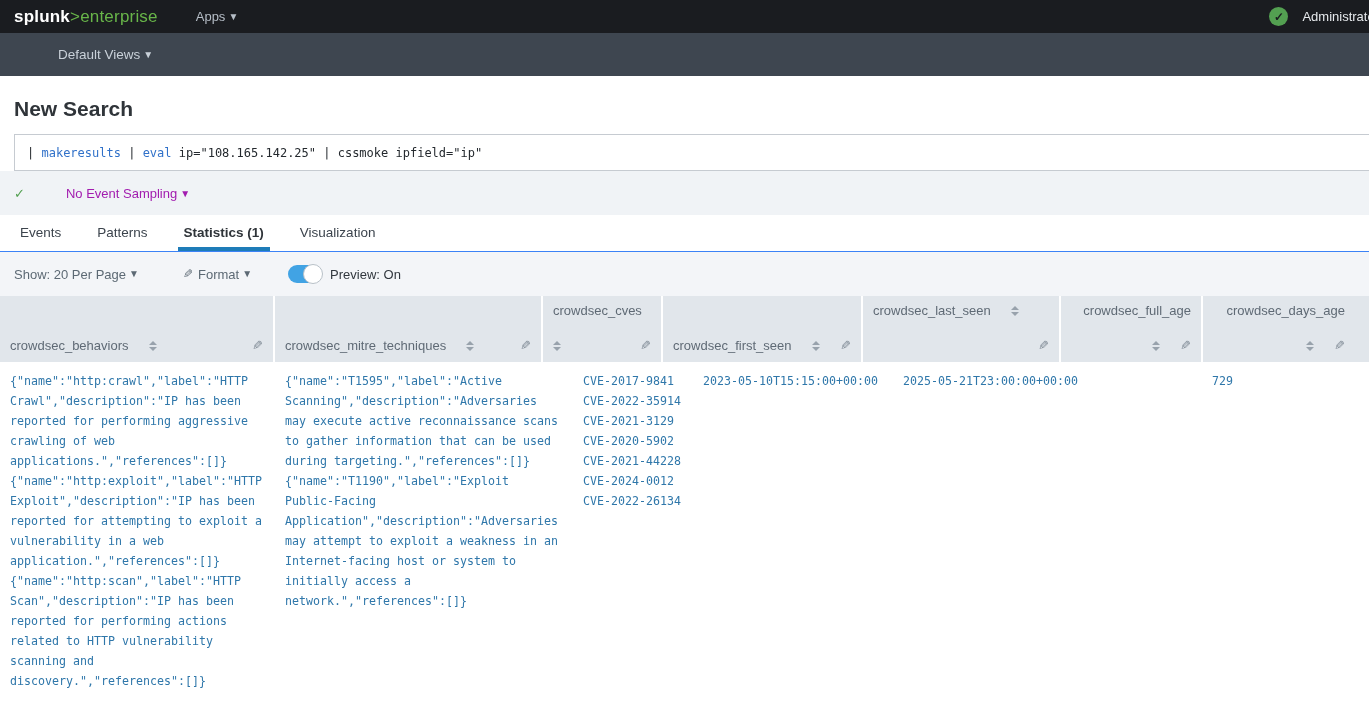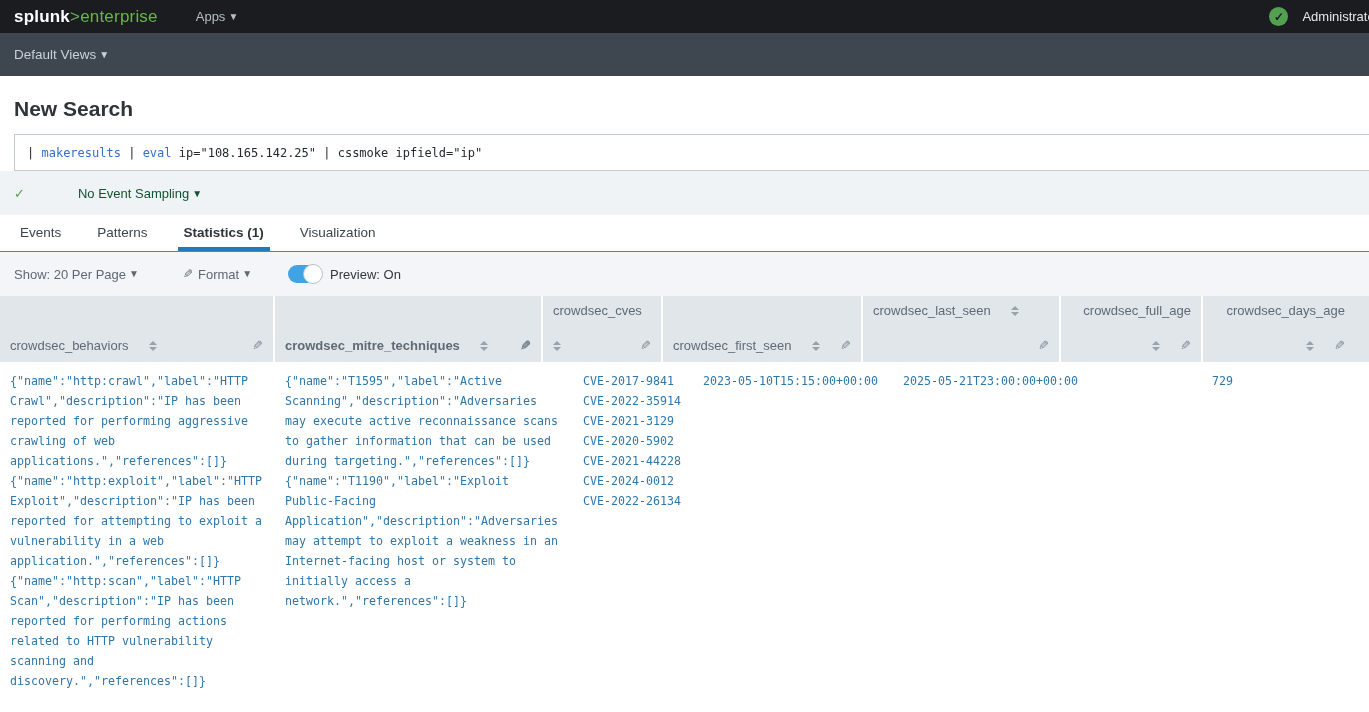--- a/index.html
+++ b/index.html
@@ -22,37 +22,37 @@
   .topbar-right{ position:absolute; right:-10px; top:0; height:33px;
                  display:flex; align-items:center; gap:14px; }
   .health-badge{ width:19px; height:19px; border-radius:50%; background:var(--health-green);
                  color:#1a1c20; font-size:12px; font-weight:bold; display:flex;
                  align-items:center; justify-content:center; cursor:pointer; }
   .topbar-admin{ color:#e6e9ec; font-size:13px; white-space:nowrap; cursor:pointer; }
 
   
   .appbar{ height:43px; background:#3e4650; display:flex; align-items:center;
            padding-left:14px; }
-  .appbar-views{ color:#c9d1d9; font-size:13.5px; cursor:pointer; }
+  .appbar-views{ color:#c9d1d9; font-size:13.5px; cursor:pointer;margin-left:44px; }
 
   
   .title-section{ padding:21px 14px 13px; }
   .page-title{ font-size:21px; font-weight:bold; color:#2f3439; }
   .searchbar{ margin:0 -10px 0 14px; height:37px; border:1px solid #c6cbd1;
               background:#fff; display:flex; align-items:center; padding:0 12px;
               font-family:"DejaVu Sans Mono", monospace; font-size:12px; color:#24292e;
               white-space:pre; overflow:hidden; }
   .q-cmd{ color:var(--cmd-blue); }
   .q-plain{ color:#24292e; }
 
   
   .results-strip{ height:44px; background:#f0f3f6; display:flex; align-items:center;
                   padding-left:14px; font-size:13px; color:#5a6470; }
   .result-check{ color:var(--check-green); font-size:13px; margin-right:5px; }
-  .sampling{ margin-left:48px; color:#14532d; cursor:pointer; }
+  .sampling{ margin-left:36px; color:#a21caf; cursor:pointer; }
 
   
   .tabs{ height:37px; display:flex; align-items:flex-end; padding-left:14px;
          background:#fff; border-bottom:1px solid #3b82f6; }
   .tab{ font-size:13.5px; color:#3c444d; padding:9px 6px 7px; margin-right:24px;
         border-bottom:4px solid transparent; cursor:pointer; }
   .tab.active{ font-weight:bold; color:#2f3439; border-bottom-color:var(--accent-blue); }
 
   
   .controls{ height:44px; background:#f3f5f8; display:flex; align-items:center;
@@ -149,21 +149,21 @@
 <div class="rtable">
   <div class="thead">
       <div class="th" style="width: 275px;">
         <span class="th-label">crowdsec_behaviors</span>
         <span class="sort-icon">
           <i class="up"></i>
           <i class="down"></i>
         </span>
         <i class="pencil th-pencil">✎</i>
       </div>
-      <div class="th" style="width: 268px; font-weight: bold;">
+      <div class="th" style="width: 268px;">
         <span class="th-label">crowdsec_mitre_techniques</span>
         <span class="sort-icon">
           <i class="up"></i>
           <i class="down"></i>
         </span>
         <i class="pencil th-pencil">✎</i>
       </div>
       <div class="th" style="width: 120px;">
         <span class="th-label">crowdsec_cves</span>
         <span class="sort-icon">

